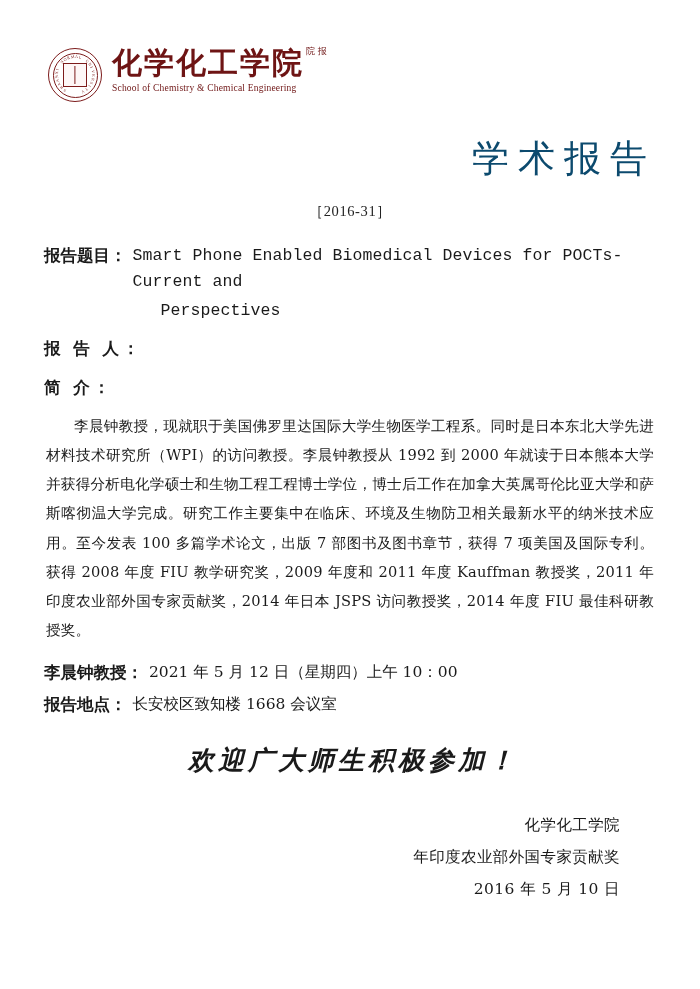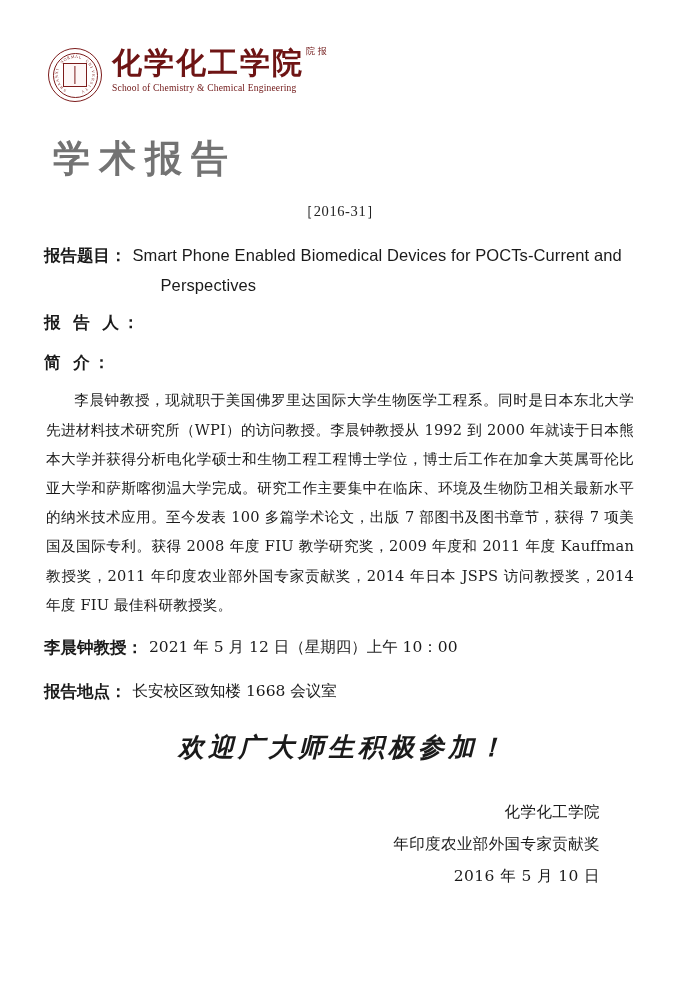--- a/index.html
+++ b/index.html
@@ -12,21 +12,21 @@
     height: 989px;
     font-family: "Liberation Serif", "DejaVu Serif", serif;
     color: #1a1a1a;
     overflow: hidden;
   }
   .page {
     position: relative;
     width: 700px;
     height: 847px;
     box-sizing: border-box;
-    padding: 46px 64px 20px 44px;
+    padding: 46px 44px 20px 44px;
   }
 
   
   .letterhead {
     display: flex;
     align-items: flex-start;
     gap: 10px;
     margin-left: 4px;
     height: 62px;
   }
@@ -104,26 +104,26 @@
   .lh-en {
     font-size: 9.5px;
     color: #6e1414;
     letter-spacing: .2px;
     margin-top: 4px;
     white-space: nowrap;
   }
 
   
   .doc-title {
-    text-align: left;
+    text-align: right;
     font-family: "DejaVu Serif", serif;
     font-size: 37px;
-    font-weight: bold;
+    font-weight: normal;
     letter-spacing: 9px;
-    color: #737373;
+    color: #0c4a6e;
     margin: 26px 0 0 0;
     padding-left: 9px;
   }
   .doc-number {
     text-align: center;
     font-size: 14.5px;
     letter-spacing: .6px;
     margin-top: 18px;
     color: #222;
   }
@@ -151,21 +151,21 @@
   .colon {
     font-family: "DejaVu Serif", serif;
     font-weight: bold;
   }
   .value {
     flex: 1 1 auto;
     padding-left: 6px;
     font-size: 16px;
   }
   .value .en {
-    font-family: Liberation Sans, sans-serif;
+    font-family: Liberation Mono, monospace;
     font-size: 16.5px;
     letter-spacing: .1px;
   }
   .value .line2 {
     display: block;
     padding-left: 28px;
     margin-top: 4px;
   }
   .row-speaker { margin-top: 12px; }
   .row-speaker .value { font-family: "DejaVu Serif", serif; }
@@ -187,21 +187,21 @@
     line-height: 2.0;
     text-align: justify;
     text-justify: inter-ideograph;
     letter-spacing: .2px;
     padding: 0 2px 0 2px;
   }
   .bio .indent { display: inline-block; width: 28px; }
 
   
   .row-time { margin-top: 16px; }
-  .row-place { margin-top: 18px; }
+  .row-place { margin-top: 6px; }
   .row-time .value, .row-place .value {
     font-family: "DejaVu Serif", serif;
     font-size: 15.5px;
   }
 
   
   .welcome {
     text-align: center;
     font-family: "DejaVu Serif", serif;
     font-size: 26px;

